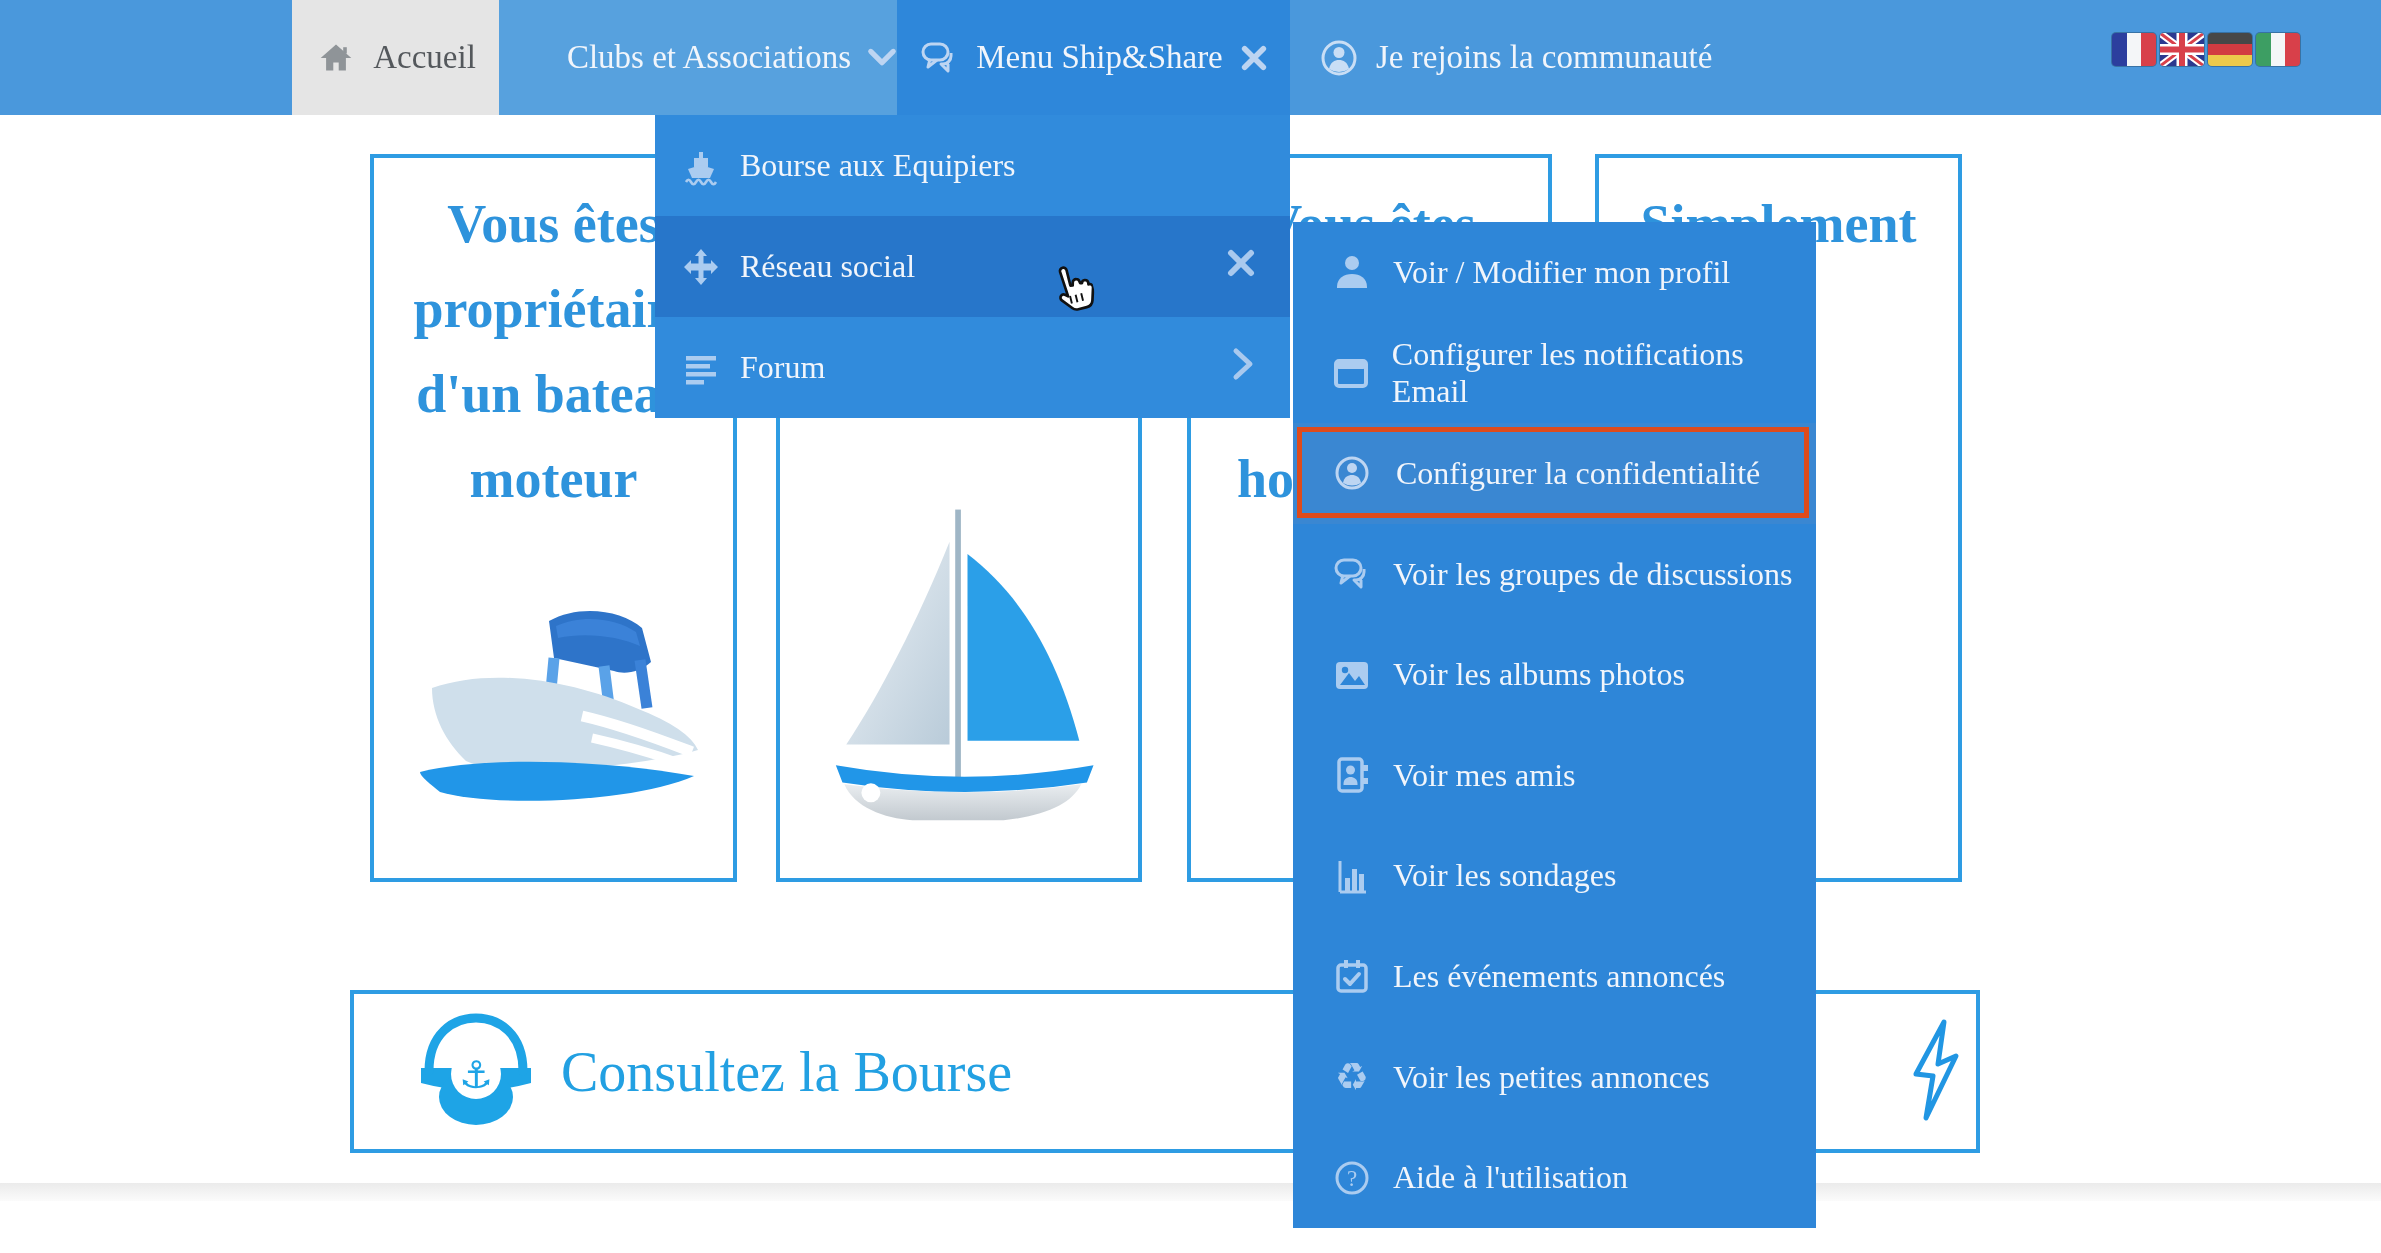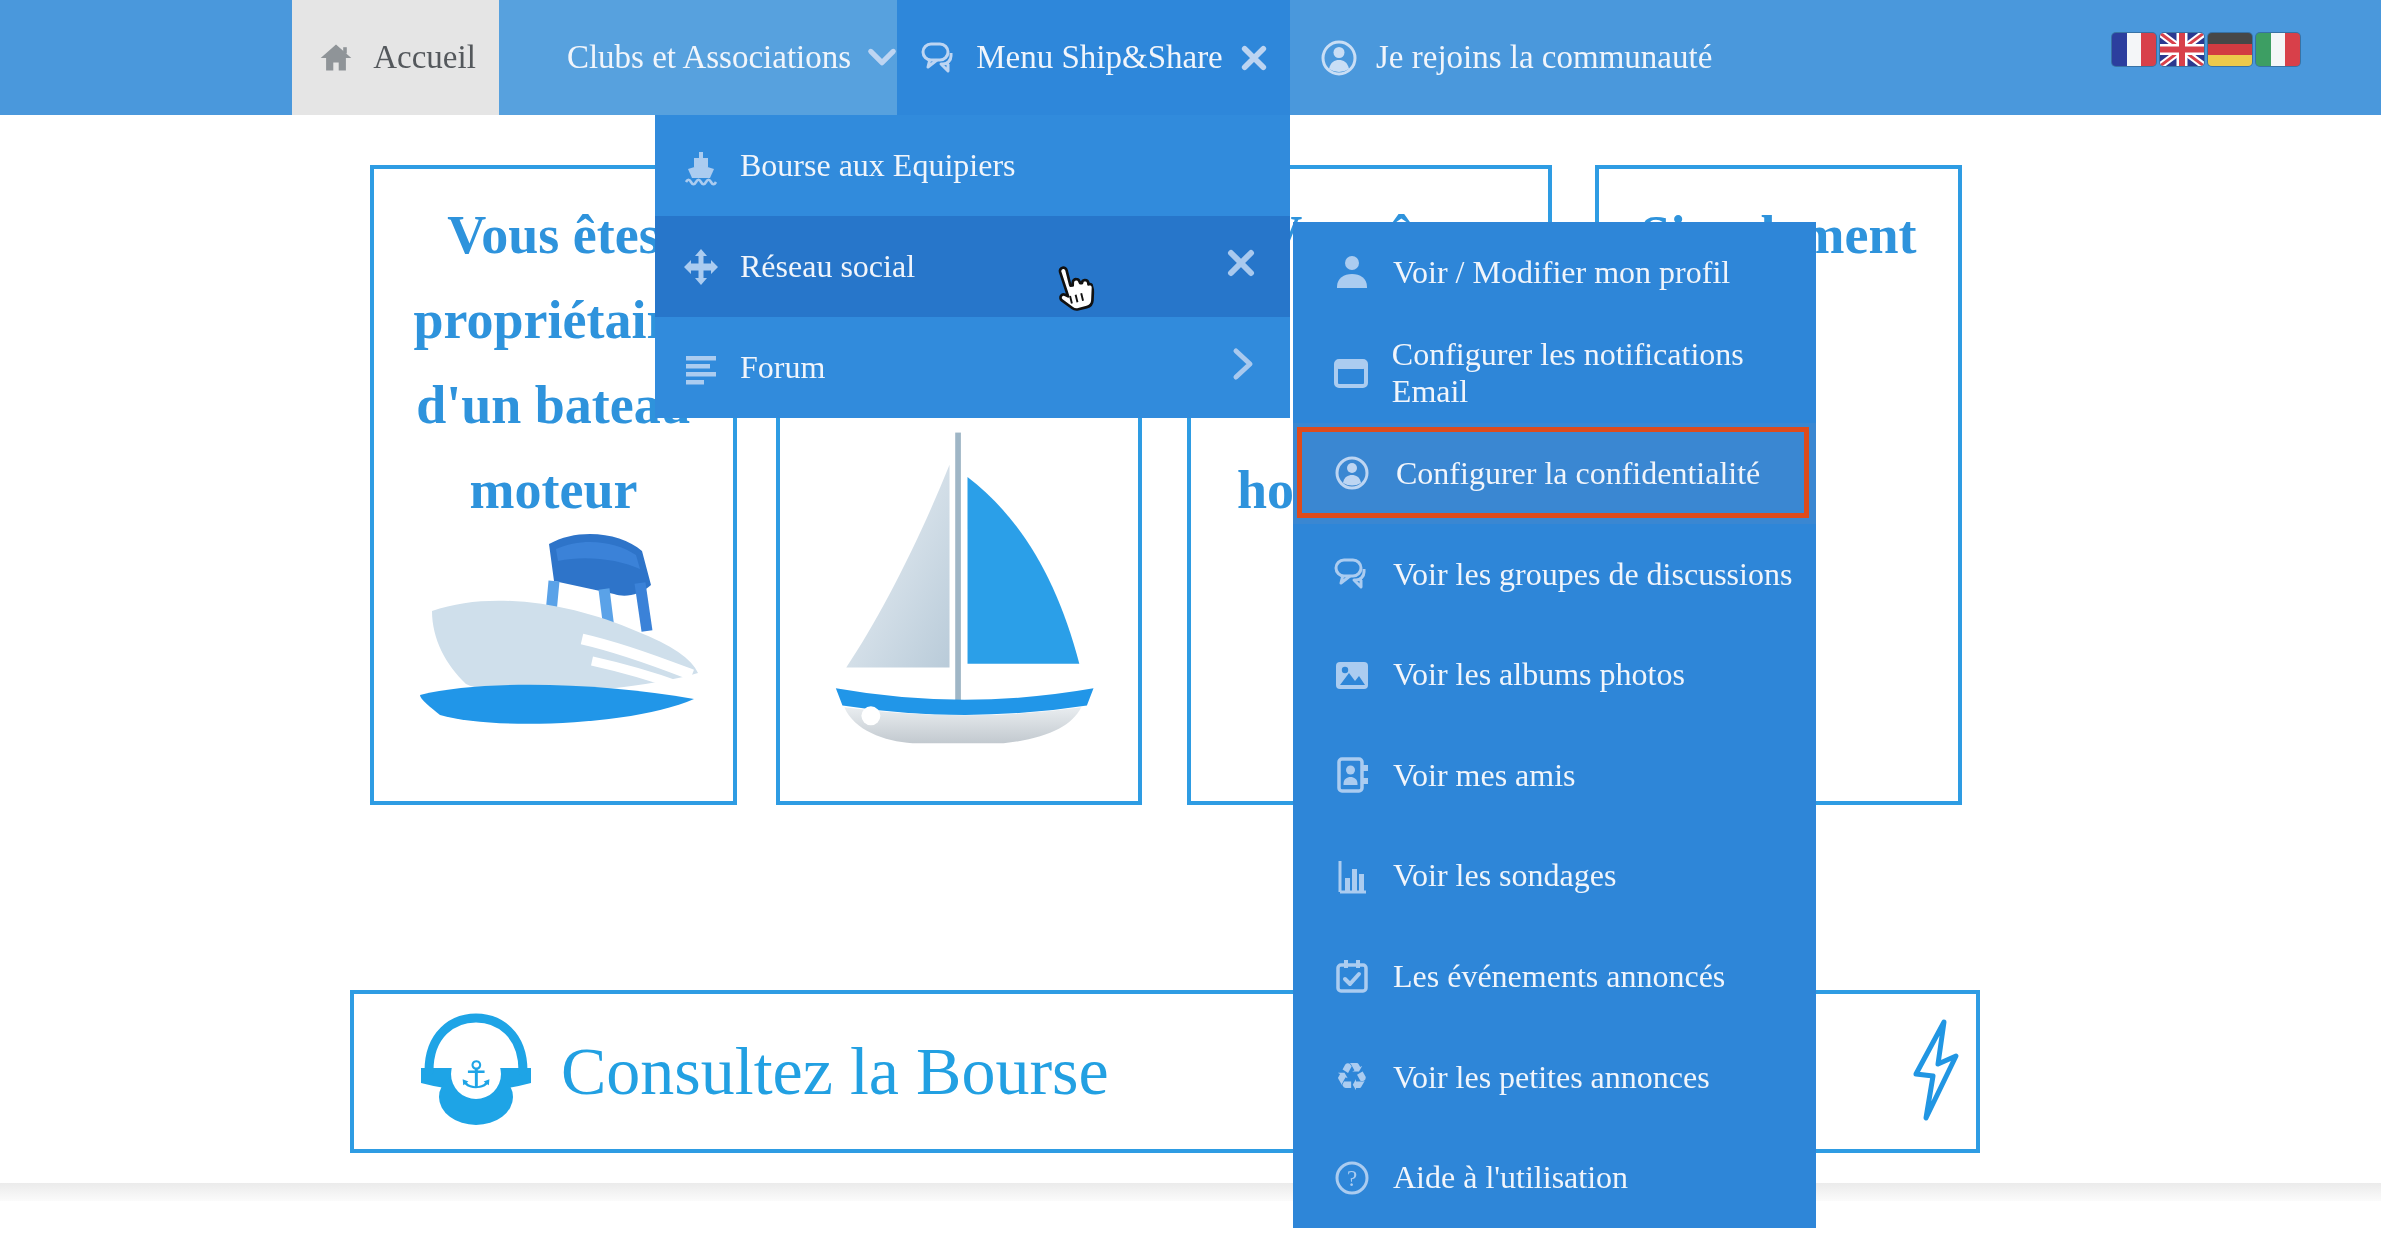--- a/index.html
+++ b/index.html
@@ -7,33 +7,33 @@
     width:2381px;height:1253px;overflow:hidden;position:relative;background:#ffffff;
     font-family:"Liberation Serif","DejaVu Serif",serif;
   }
   #app{position:absolute;inset:0;}
 
   
   .bottom-band{position:absolute;left:0;top:1183px;width:2381px;height:18px;
     background:linear-gradient(#ebebeb,#fbfbfb);z-index:0;}
 
   
-  .card{position:absolute;top:165px;height:640px;background:#fff;border:4px solid #2e9ce3;
+  .card{position:absolute;top:154px;height:728px;background:#fff;border:4px solid #2e9ce3;
     box-sizing:border-box;z-index:1;}
   .card-lines{margin-top:24px;}
   .card-line{height:85px;line-height:85px;font-weight:bold;font-size:54px;color:#2e93dc;
     text-align:center;white-space:nowrap;}
   .card-line.left{text-align:left;padding-left:46px;}
   .card-art{position:absolute;left:0;right:0;bottom:12px;display:flex;justify-content:center;}
 
   
   .banner{position:absolute;left:350px;top:990px;width:1630px;height:163px;background:#fff;
     border:4px solid #2e9ce3;box-sizing:border-box;display:flex;align-items:center;
     padding-left:55px;gap:18px;z-index:1;}
-  .banner-text{font-size:68px;color:#22a0e2;white-space:nowrap;}
+  .banner-text{font-size:56px;color:#22a0e2;white-space:nowrap;}
   .banner-sail{position:absolute;right:16px;top:18px;}
 
   
   .navbar{position:absolute;left:0;top:0;width:2381px;height:115px;background:#4a98dc;z-index:6;}
   .nav-tab{position:absolute;top:0;height:115px;display:flex;align-items:center;justify-content:center;
     gap:16px;font-size:33px;color:#f1f5fb;white-space:nowrap;}
   .tab-accueil{left:292px;width:207px;background:#e5e5e5;color:#54585c;}
   .tab-clubs{left:499px;width:466px;background:#57a1de;}
   .tab-menu{left:897px;width:393px;background:#2e87da;}
   .tab-join{left:1318px;padding:0;background:transparent;}

